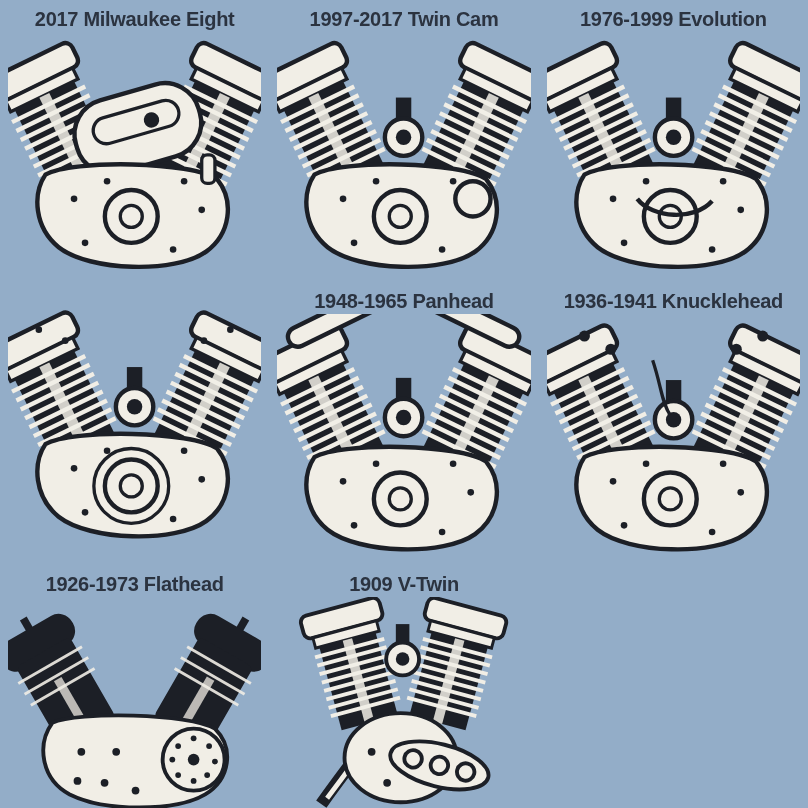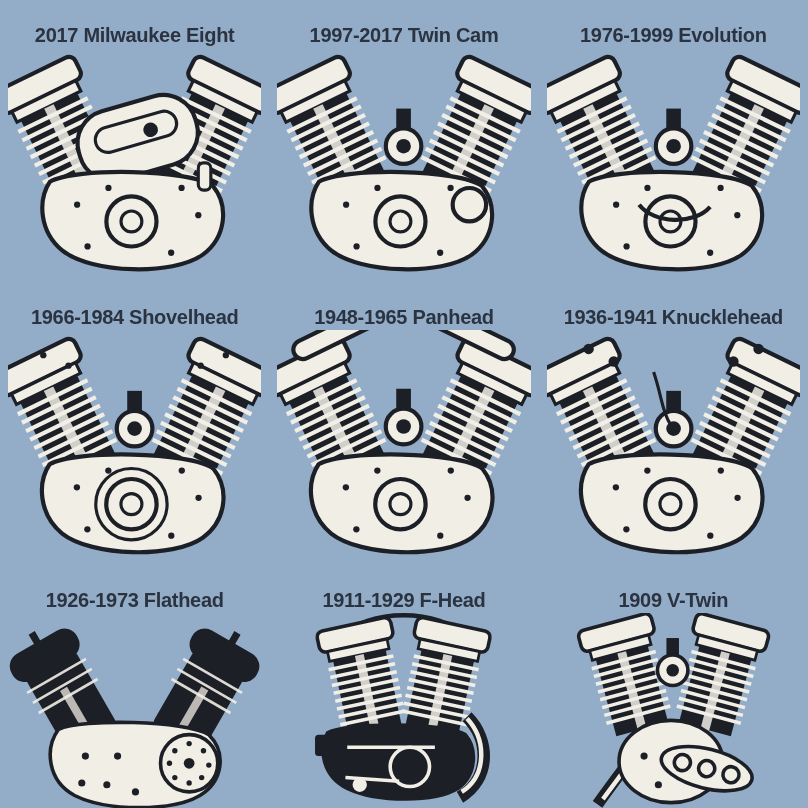--- a/index.html
+++ b/index.html
@@ -9,21 +9,21 @@
     font-family:"Liberation Sans","DejaVu Sans",sans-serif;
   }
   .poster{
     position:relative;width:808px;height:808px;
     display:grid;
     grid-template-columns:repeat(3,1fr);
     grid-template-rows:282px 283px 243px;
   }
   .cell{
     display:flex;flex-direction:column;align-items:center;
-    padding-top:22px;overflow:hidden;margin:0;
+    padding-top:6px;overflow:hidden;margin:0;
   }
   .cell figcaption{
     height:26px;line-height:26px;
     font-size:20px;font-weight:700;letter-spacing:-0.3px;
     color:#2b3340;white-space:nowrap;
   }
   .engine{flex:1 1 auto;width:94%;min-height:0;}
 </style>
 </head>
 <body>
@@ -117,21 +117,20 @@
     <svg class="engine" viewBox="0 0 230 224">
       <use href="#fin-cyl" transform="translate(40,12) rotate(-26 32 124)"></use>
       <use href="#fin-cyl" transform="translate(126,12) rotate(26 32 124)"></use>
       <use href="#carb" transform="translate(115,94)"></use>
       <use href="#case-light"></use>
       <path d="M82 150 C 96 168 134 170 150 152" fill="none" stroke="#1c1f26" stroke-width="4"></path>
     </svg>
   </figure>
 
   <figure class="cell">
-    <figcaption>1966-1984 Shovelhead</figcaption>
     <svg class="engine" viewBox="0 0 230 224">
       <use href="#fin-cyl" transform="translate(40,12) rotate(-26 32 124)"></use>
       <use href="#fin-cyl" transform="translate(126,12) rotate(26 32 124)"></use>
       <use href="#carb" transform="translate(115,94)"></use>
       <use href="#case-light"></use>
       <g fill="#1c1f26">
         <circle cx="28" cy="24" r="3"></circle>
           <circle cx="52" cy="34" r="3"></circle>
         <circle cx="178" cy="34" r="3"></circle>
           <circle cx="202" cy="24" r="3"></circle>
@@ -192,35 +191,20 @@
           <circle cx="160" cy="154" r="3"></circle>
         <circle cx="60" cy="160" r="4"></circle>
           <circle cx="84" cy="192" r="4"></circle>
           <circle cx="116" cy="200" r="4"></circle>
         <circle cx="96" cy="160" r="4"></circle>
           <circle cx="56" cy="190" r="4"></circle>
       </g>
     </svg>
   </figure>
 
-  <figure class="cell">
-    <figcaption>1911-1929 F-Head</figcaption>
-    <svg class="engine" viewBox="0 0 230 218">
-      <path d="M44 28 C 74 -6 156 -6 186 28" fill="none" stroke="#1c1f26" stroke-width="5"></path>
-      <use href="#fin-cyl" transform="translate(52,10) rotate(-12 32 124)"></use>
-      <use href="#fin-cyl" transform="translate(114,10) rotate(12 32 124)"></use>
-      <path d="M186 116 C 212 142 212 186 178 206" fill="none" stroke="#1c1f26" stroke-width="14"></path>
-      <path d="M186 118 C 208 142 208 182 180 200" fill="none" stroke="#f1eee6" stroke-width="5"></path>
-      <path d="M30 134 C 20 152 24 182 52 196 C 86 212 150 212 176 196 C 196 182 198 152 184 136 C 160 122 52 122 30 134 Z" fill="#1c1f26" stroke="#1c1f26" stroke-width="4"></path>
-      <circle cx="122" cy="172" r="22" fill="none" stroke="#f1eee6" stroke-width="4"></circle>
-      <path d="M44 150 L 150 150 M50 184 L 110 188" stroke="#f1eee6" stroke-width="4" fill="none"></path>
-      <rect x="16" y="136" width="36" height="24" rx="4" fill="#1c1f26"></rect>
-      <circle cx="66" cy="192" r="8" fill="#f1eee6"></circle>
-    </svg>
-  </figure>
 
   <figure class="cell">
     <figcaption>1909 V-Twin</figcaption>
     <svg class="engine" viewBox="0 0 230 218">
       <use href="#fin-cyl" transform="translate(48,6) rotate(-15 32 124)"></use>
       <use href="#fin-cyl" transform="translate(118,6) rotate(15 32 124)"></use>
       <use href="#carb" transform="translate(114,64)"></use>
       <path d="M80 146 C 58 176 44 194 30 214" fill="none" stroke="#1c1f26" stroke-width="13"></path>
       <path d="M80 148 C 60 176 48 192 36 208" fill="none" stroke="#f1eee6" stroke-width="5"></path>
       <ellipse cx="112" cy="166" rx="58" ry="46" fill="#f1eee6" stroke="#1c1f26" stroke-width="4"></ellipse>

